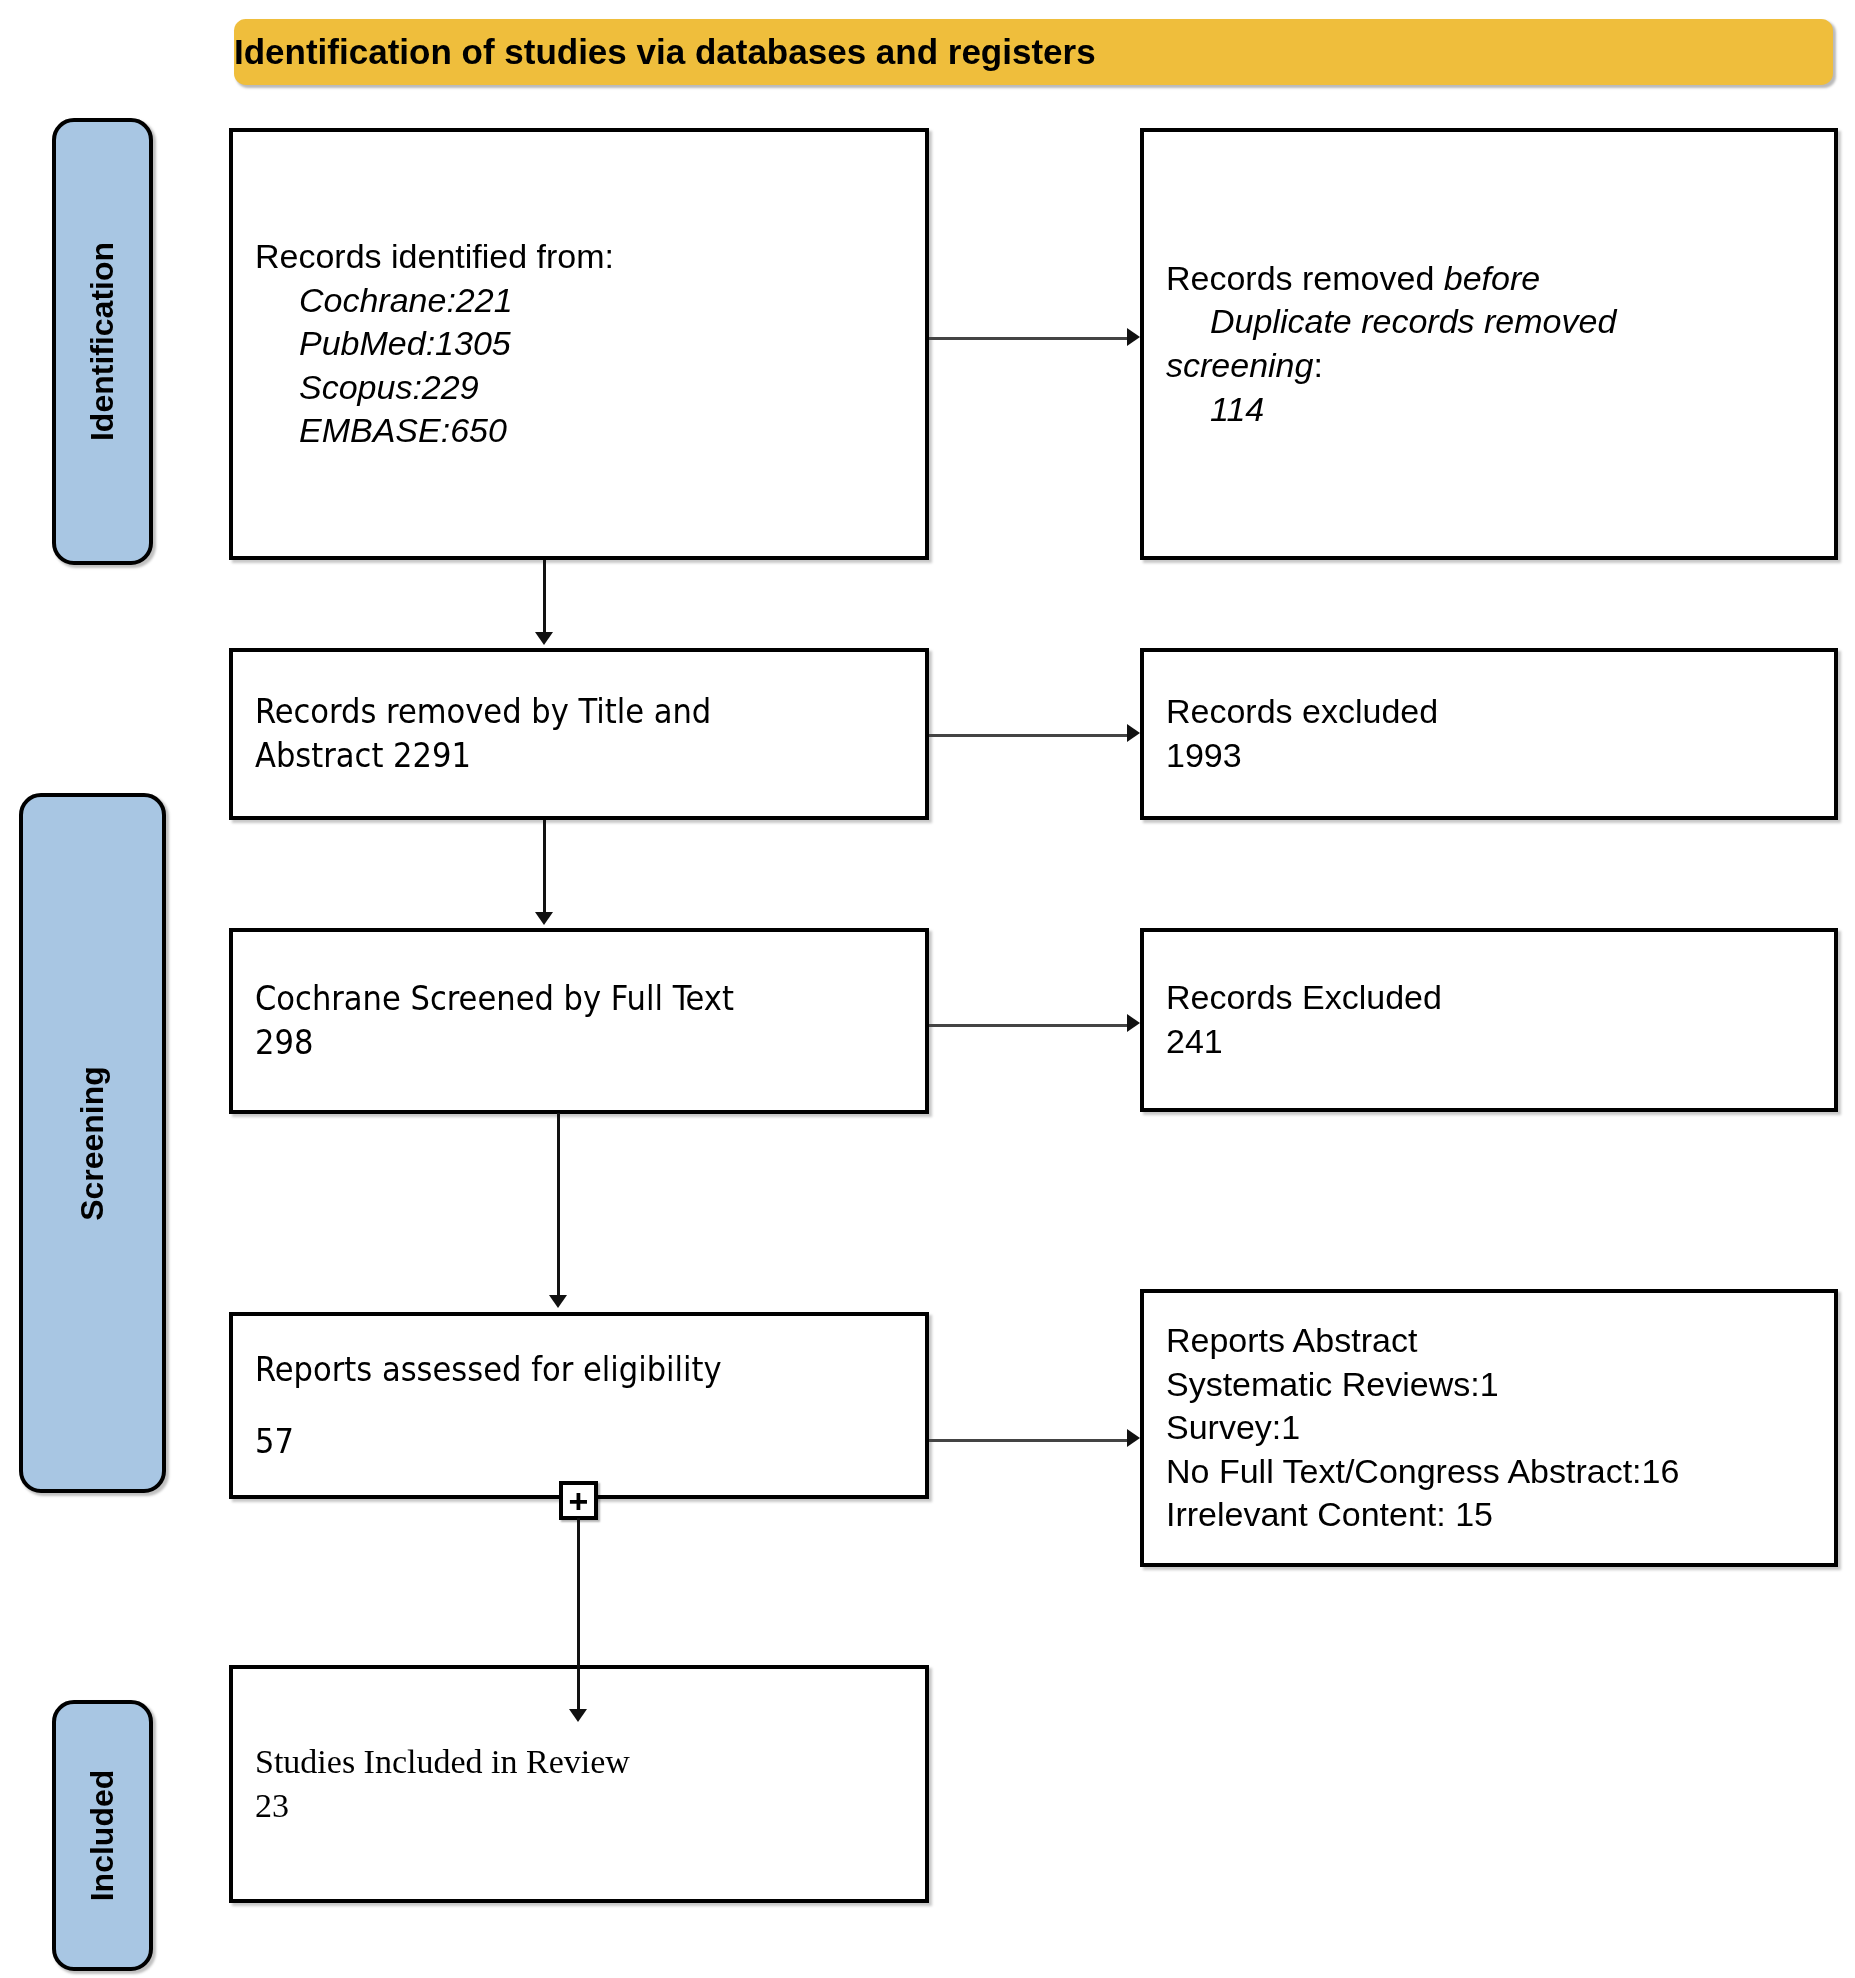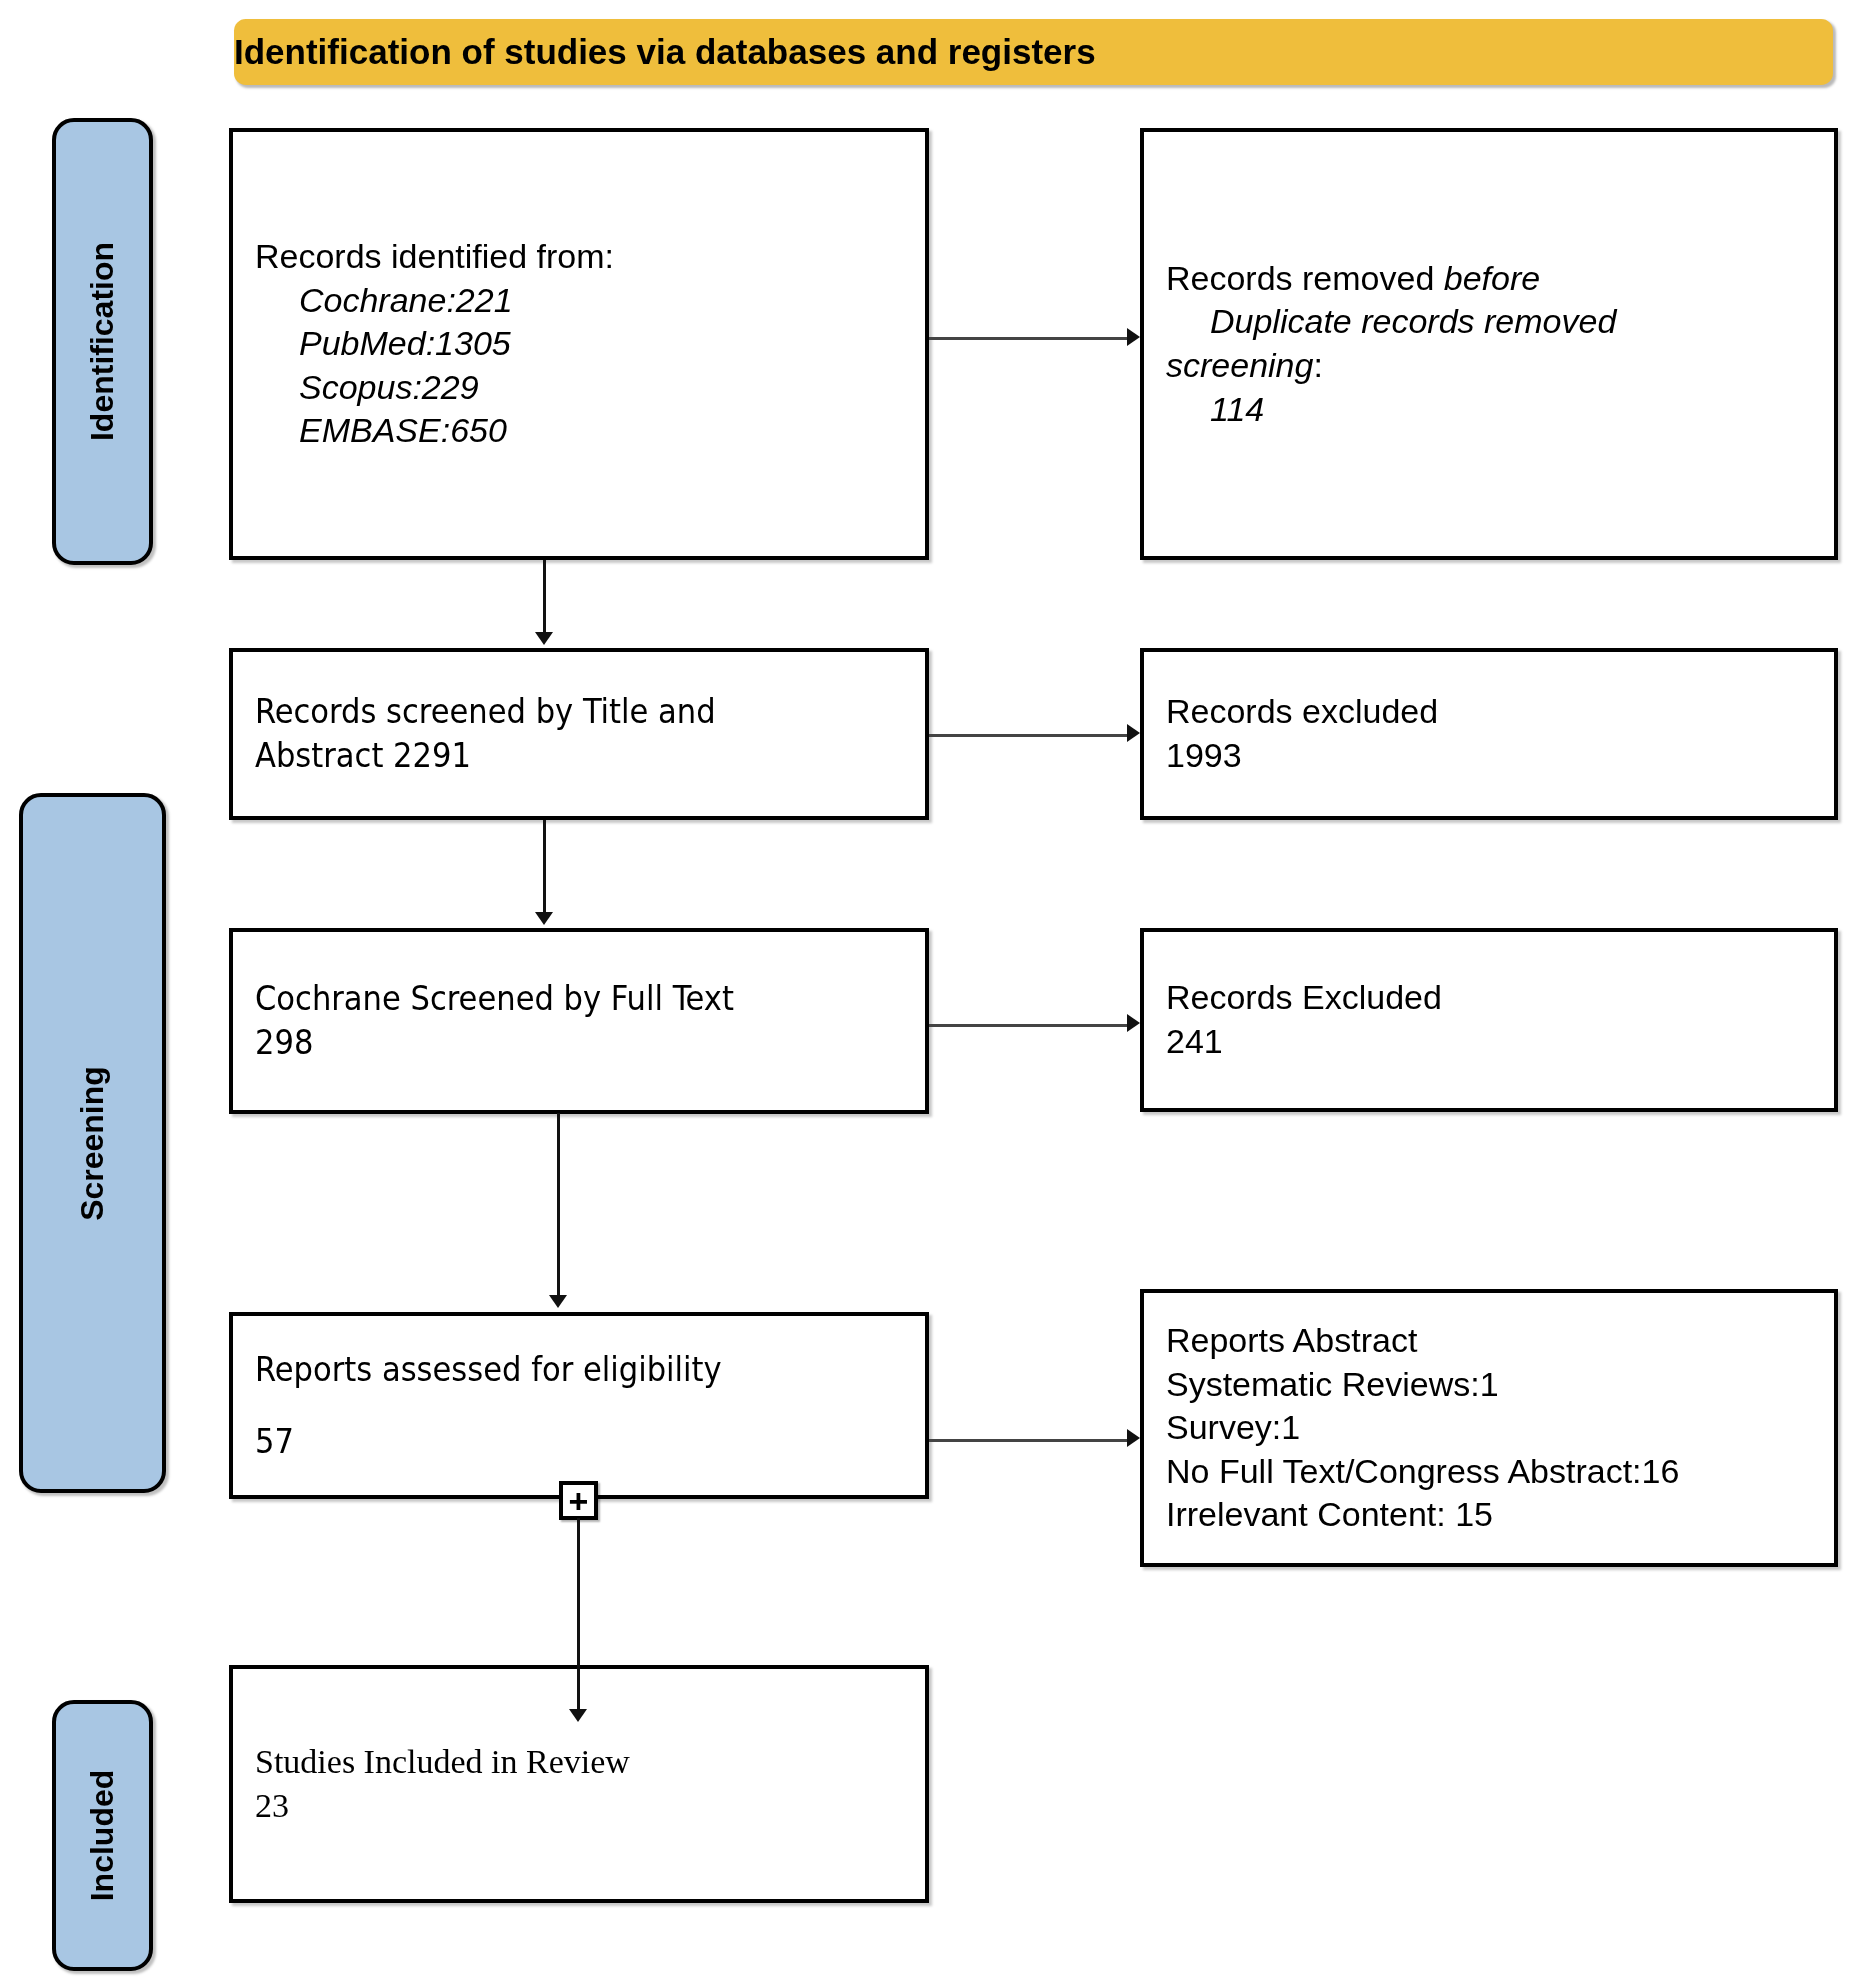--- a/index.html
+++ b/index.html
@@ -169,21 +169,21 @@
   </div>
 
   <div class="box fam-std" id="box-removed">
     <div class="line"><span>Records removed </span><span class="ital">before</span></div>
     <div class="line indent">Duplicate records removed</div>
     <div class="line"><span class="ital">screening</span><span>:</span></div>
     <div class="line indent">114</div>
   </div>
 
   <div class="box fam-cond" id="box-screened-ta">
-    <div class="line">Records screened by Title and</div>
+    <div class="line">Records removed by Title and</div>
     <div class="line">Abstract 2291</div>
   </div>
 
   <div class="box fam-std" id="box-excluded-ta">
     <div class="line">Records excluded</div>
     <div class="line">1993</div>
   </div>
 
   <div class="box fam-cond" id="box-screened-ft">
     <div class="line">Cochrane Screened by Full Text</div>

